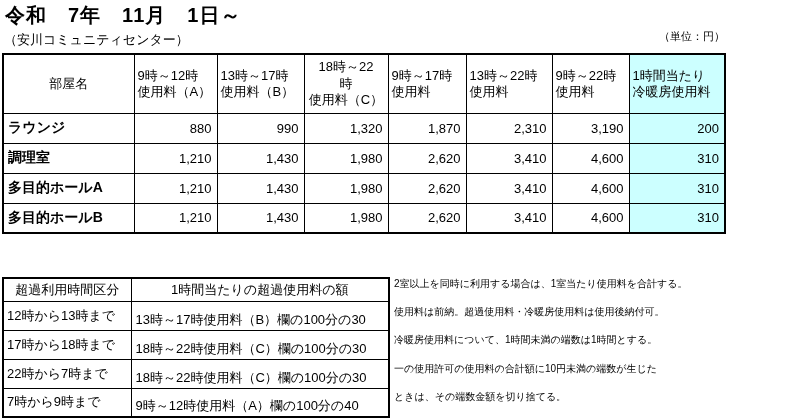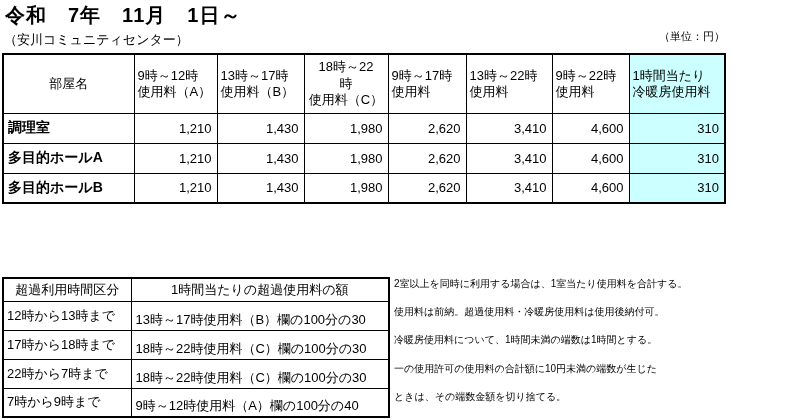--- a/index.html
+++ b/index.html
@@ -75,20 +75,30 @@
         <th class="h-left">13時～22時
 使用料</th>
         <th class="h-left">9時～22時
 使用料</th>
         <th class="h-left hl" style="background: rgb(204, 255, 255);">1時間当たり
 冷暖房使用料</th>
       </tr>
     </thead>
     <tbody>
       <tr>
+        <td class="room">ラウンジ</td>
+        <td class="num">880</td>
+        <td class="num">990</td>
+        <td class="num">1,320</td>
+        <td class="num">1,870</td>
+        <td class="num">2,310</td>
+        <td class="num">3,190</td>
+        <td class="num hl" style="background: rgb(204, 255, 255);">200</td>
+      </tr>
+      <tr>
         <td class="room">調理室</td>
         <td class="num">1,210</td>
         <td class="num">1,430</td>
         <td class="num">1,980</td>
         <td class="num">2,620</td>
         <td class="num">3,410</td>
         <td class="num">4,600</td>
         <td class="num hl" style="background: rgb(204, 255, 255);">310</td>
       </tr>
       <tr>

